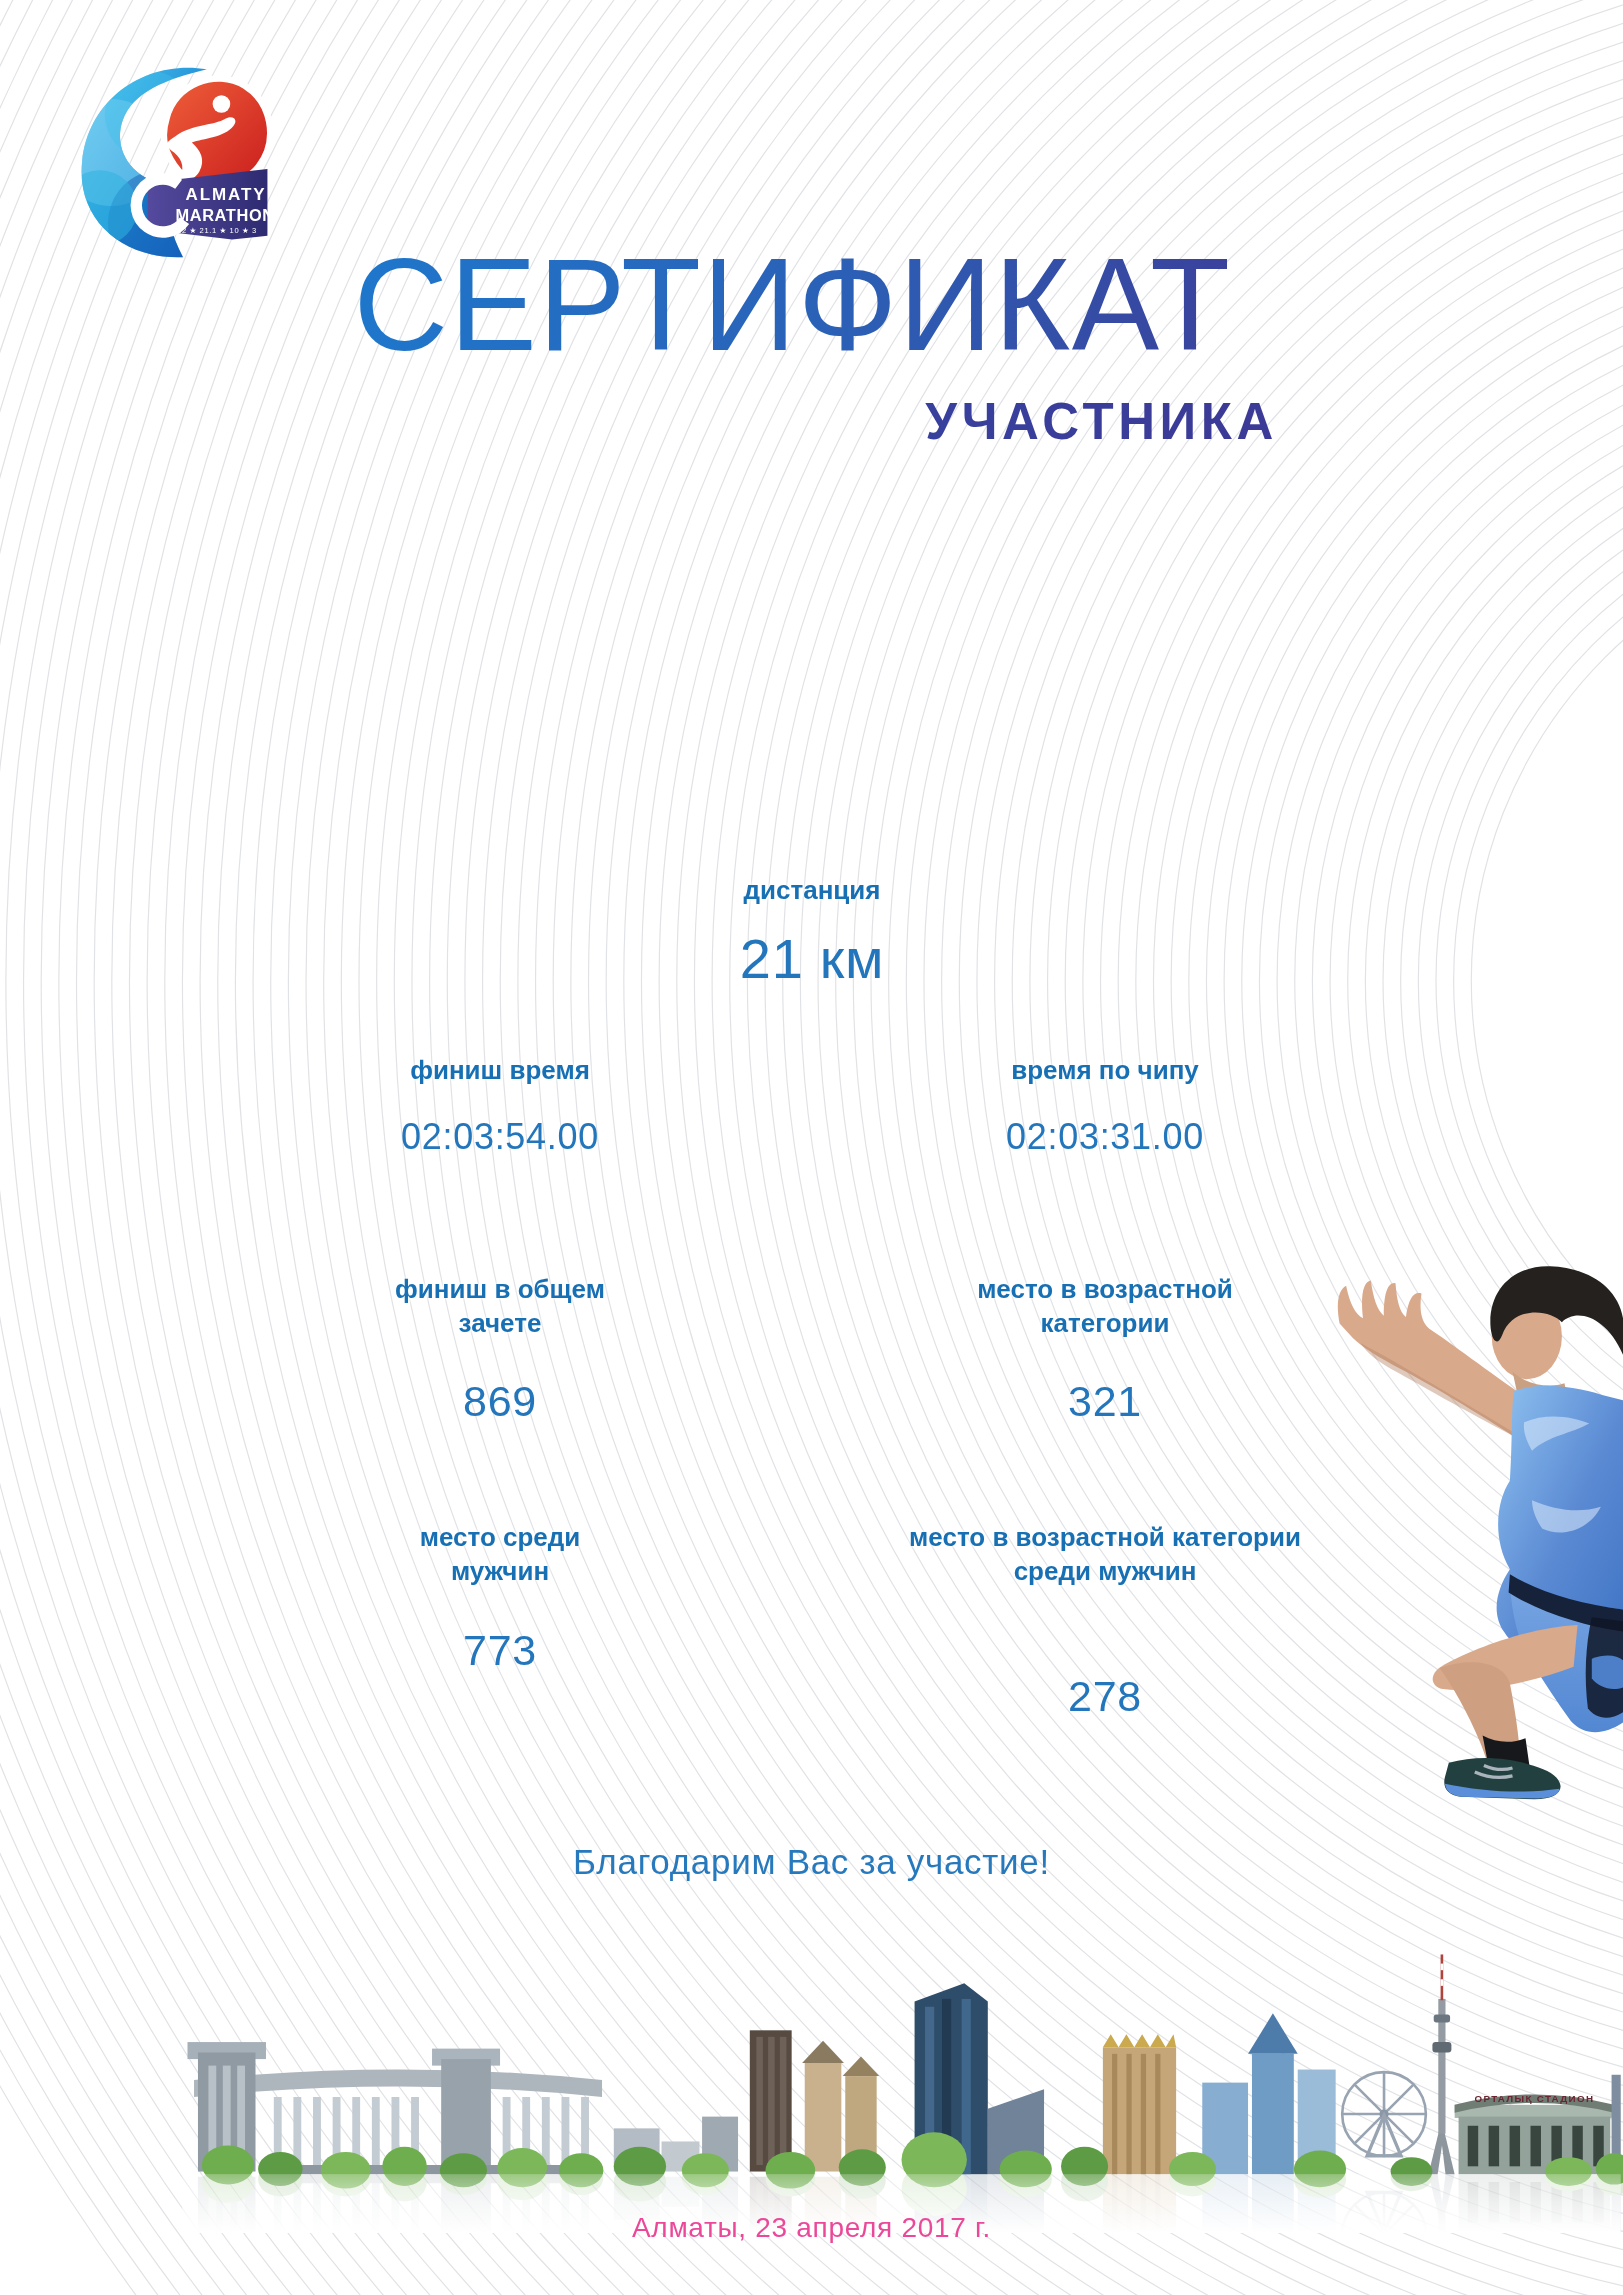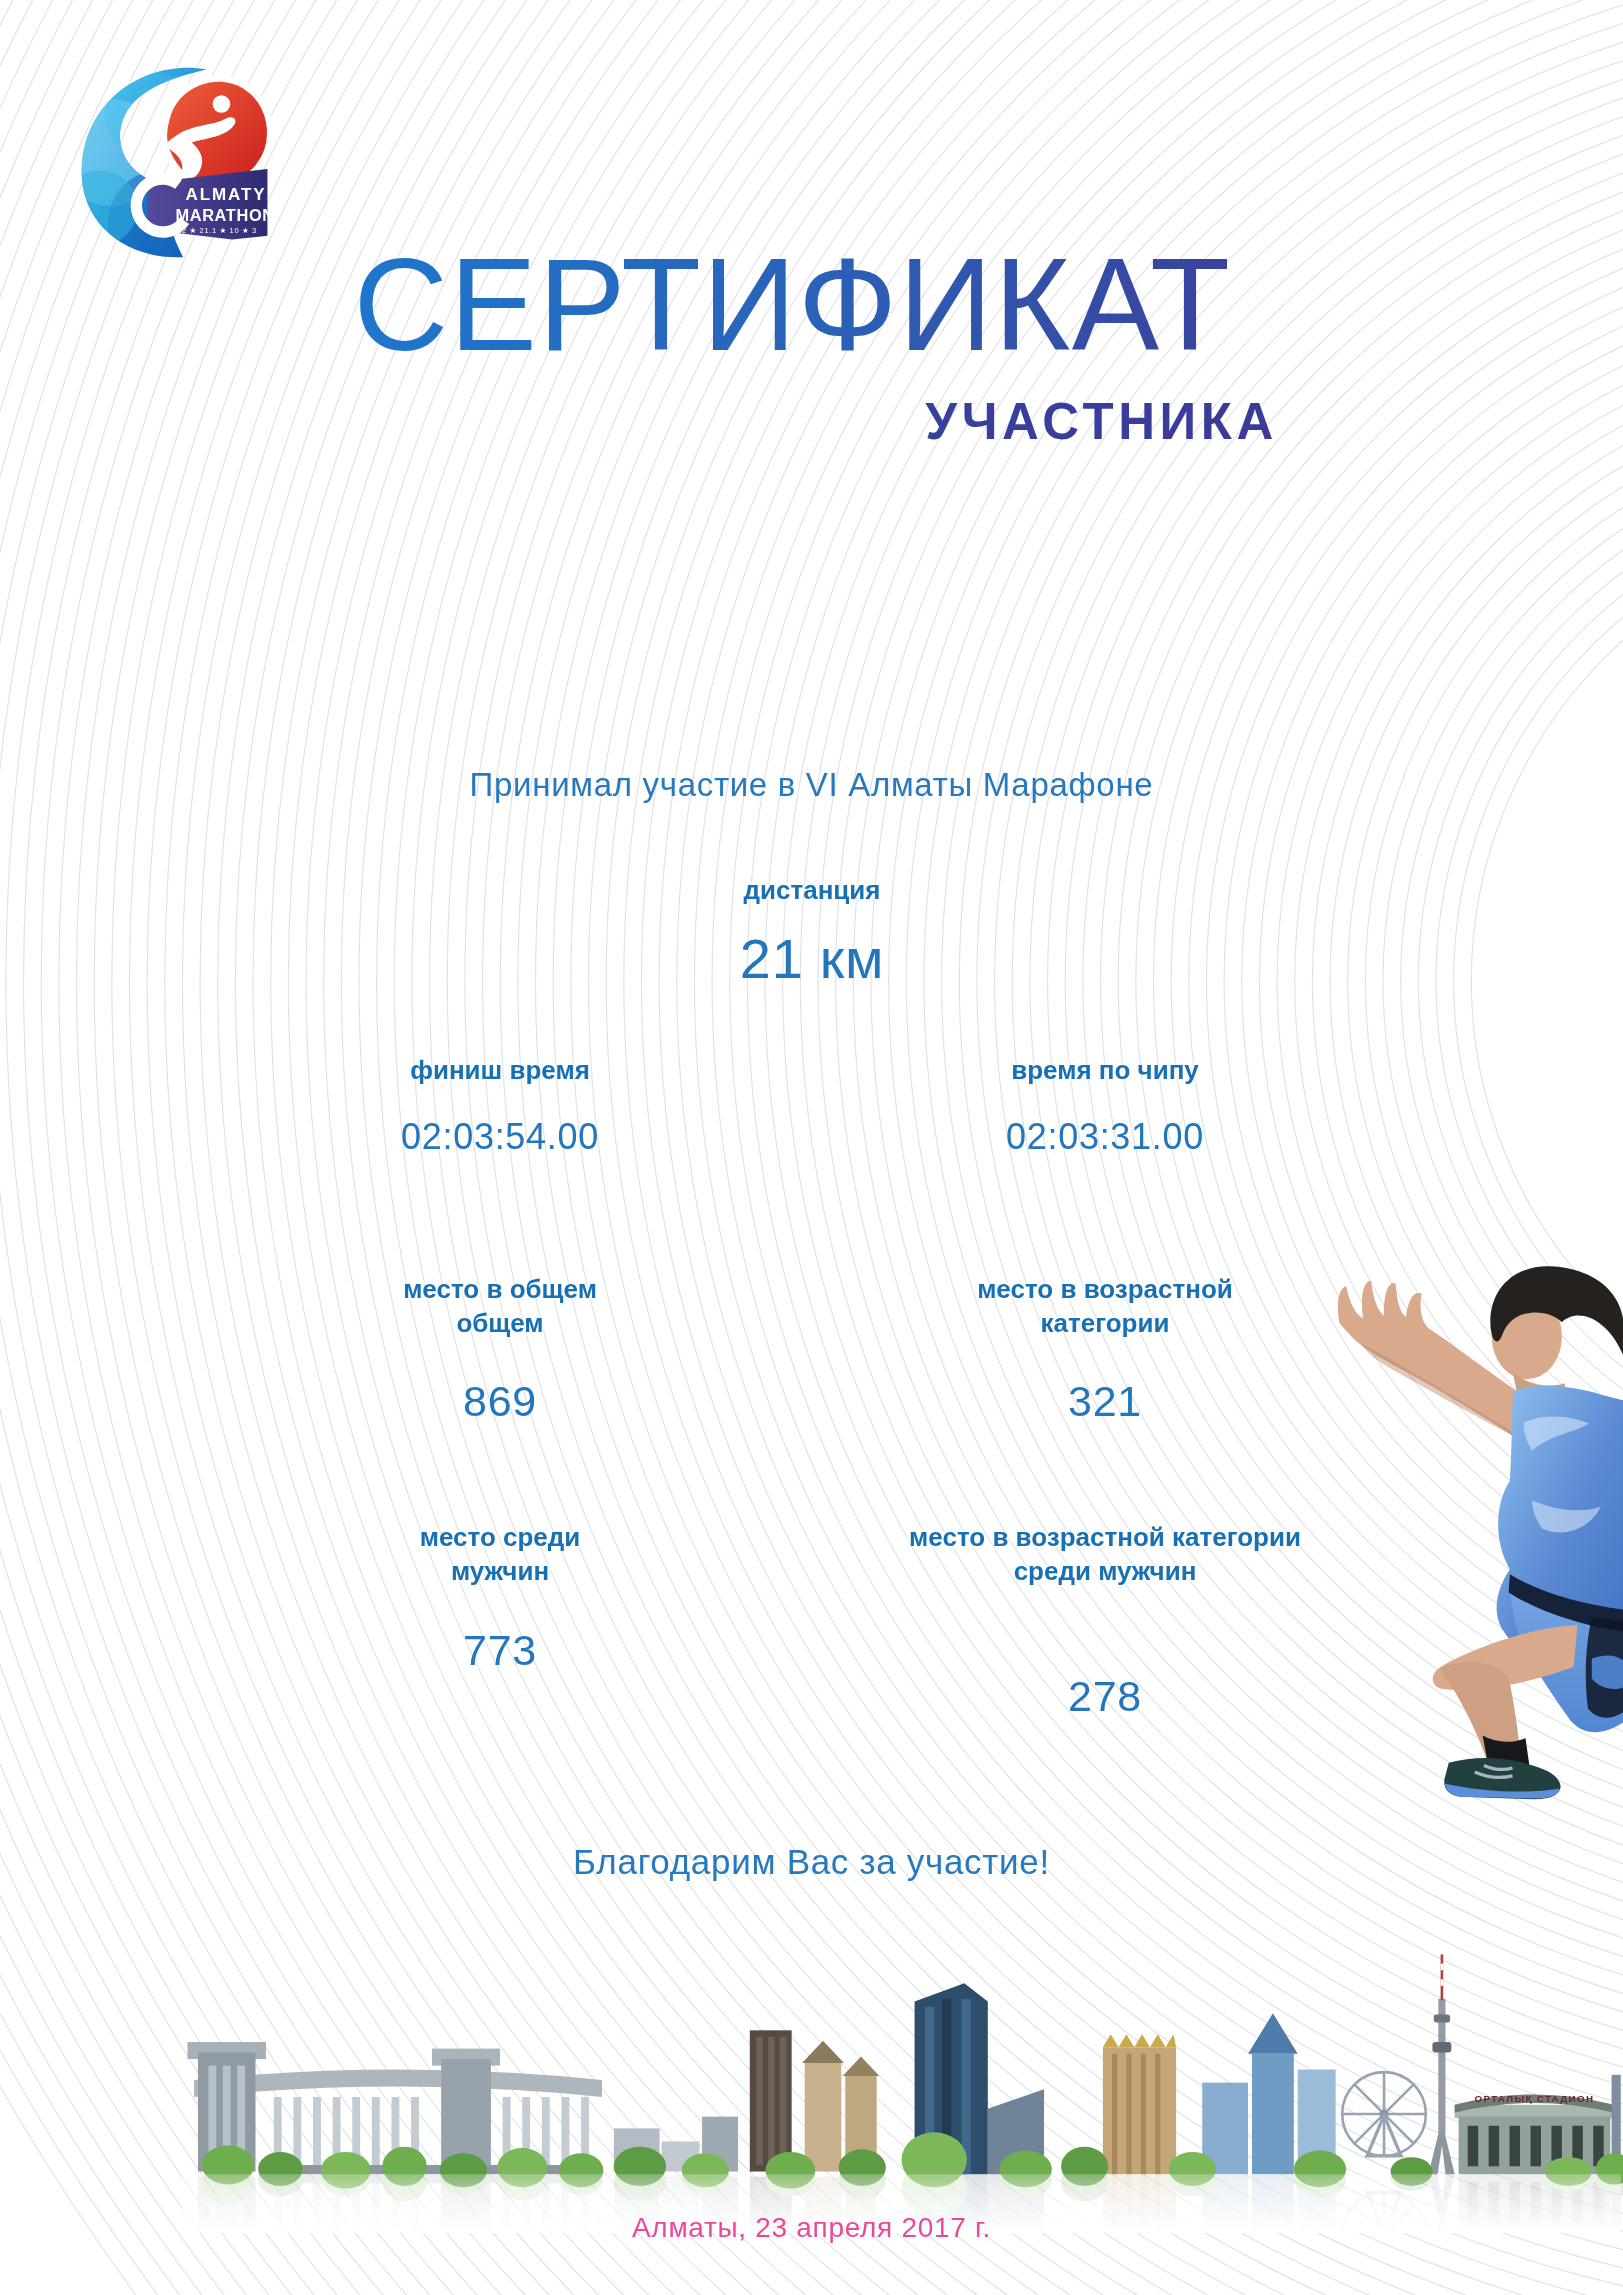--- a/index.html
+++ b/index.html
@@ -192,31 +192,30 @@
     <path d="M128,198 L318,176 L318,282 L262,288 L128,272 Z" fill="url(#gInd)"></path>
     <circle cx="152" cy="234" r="42" fill="none" stroke="#ffffff" stroke-width="18" stroke-dasharray="198 66" transform="rotate(35 152 234)"></circle>
     <text x="188" y="226" font-size="27" font-weight="bold" fill="#ffffff" letter-spacing="3">ALMATY</text>
     <text x="172" y="258" font-size="26" font-weight="bold" fill="#ffffff" letter-spacing="1">MARATHON</text>
     <text x="232" y="278" font-size="12" fill="#ffffff" letter-spacing="1" text-anchor="middle">42.2 ★ 21.1 ★ 10 ★ 3</text>
   </svg>
 
   <div class="title">СЕРТИФИКАТ</div>
   <div class="subtitle">УЧАСТНИКА</div>
 
-  <div class="participation">Принимал участие в VI Алматы Марафоне</div>
 
   <div class="cell stat-label" style="left:812px;top:874px">дистанция</div>
   <div class="cell stat-value v-dist" style="left:812px;top:926px">21 км</div>
 
   <div class="cell stat-label" style="left:500px;top:1054px">финиш время</div>
   <div class="cell stat-label" style="left:1105px;top:1054px">время по чипу</div>
   <div class="cell stat-value v-time" style="left:500px;top:1116px">02:03:54.00</div>
   <div class="cell stat-value v-time" style="left:1105px;top:1116px">02:03:31.00</div>
 
-  <div class="cell stat-label l2" style="left:500px;top:1273px">место в общем общем</div>
+  <div class="cell stat-label l2" style="left:500px;top:1273px">финиш в общем зачете</div>
   <div class="cell stat-label r2" style="left:1105px;top:1273px">место в возрастной категории</div>
   <div class="cell stat-value v-place" style="left:500px;top:1377px">869</div>
   <div class="cell stat-value v-place" style="left:1105px;top:1377px">321</div>
 
   <div class="cell stat-label l3" style="left:500px;top:1521px">место среди мужчин</div>
   <div class="cell stat-label r3" style="left:1105px;top:1521px">место в возрастной категории среди мужчин</div>
   <div class="cell stat-value v-place" style="left:500px;top:1626px">773</div>
   <div class="cell stat-value v-place" style="left:1105px;top:1672px">278</div>
 
   <div class="thanks">Благодарим Вас за участие!</div>

